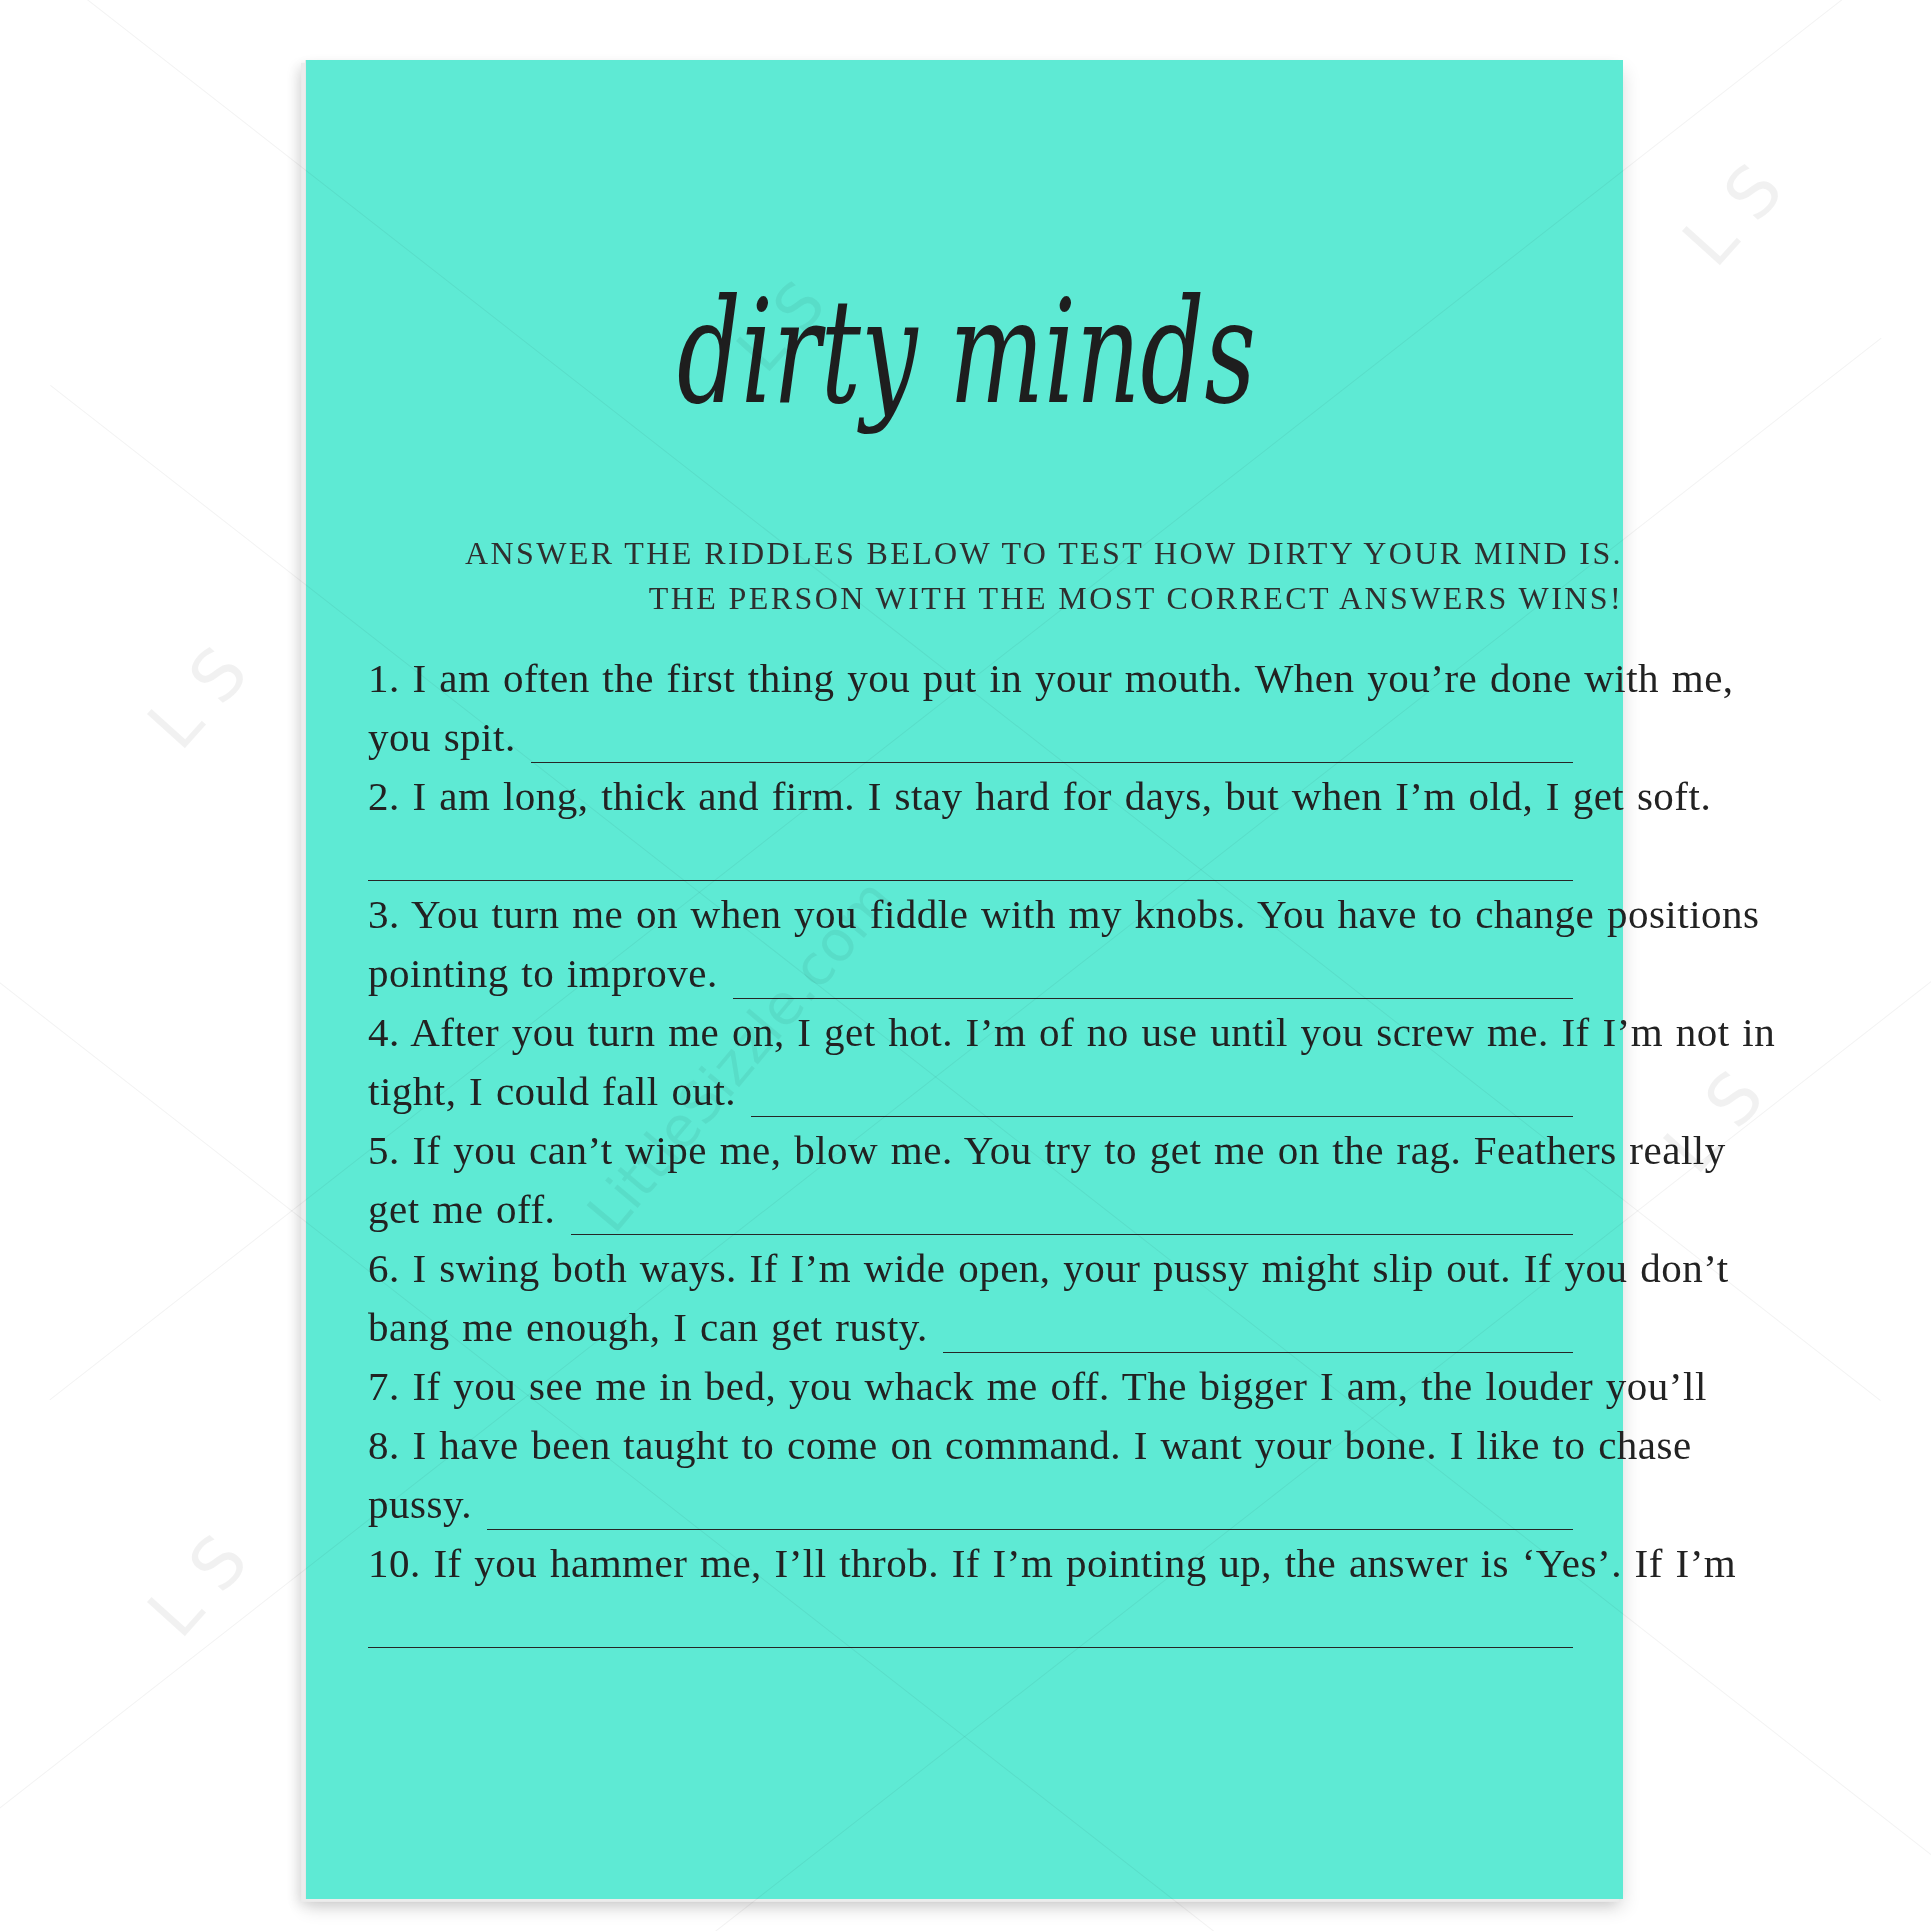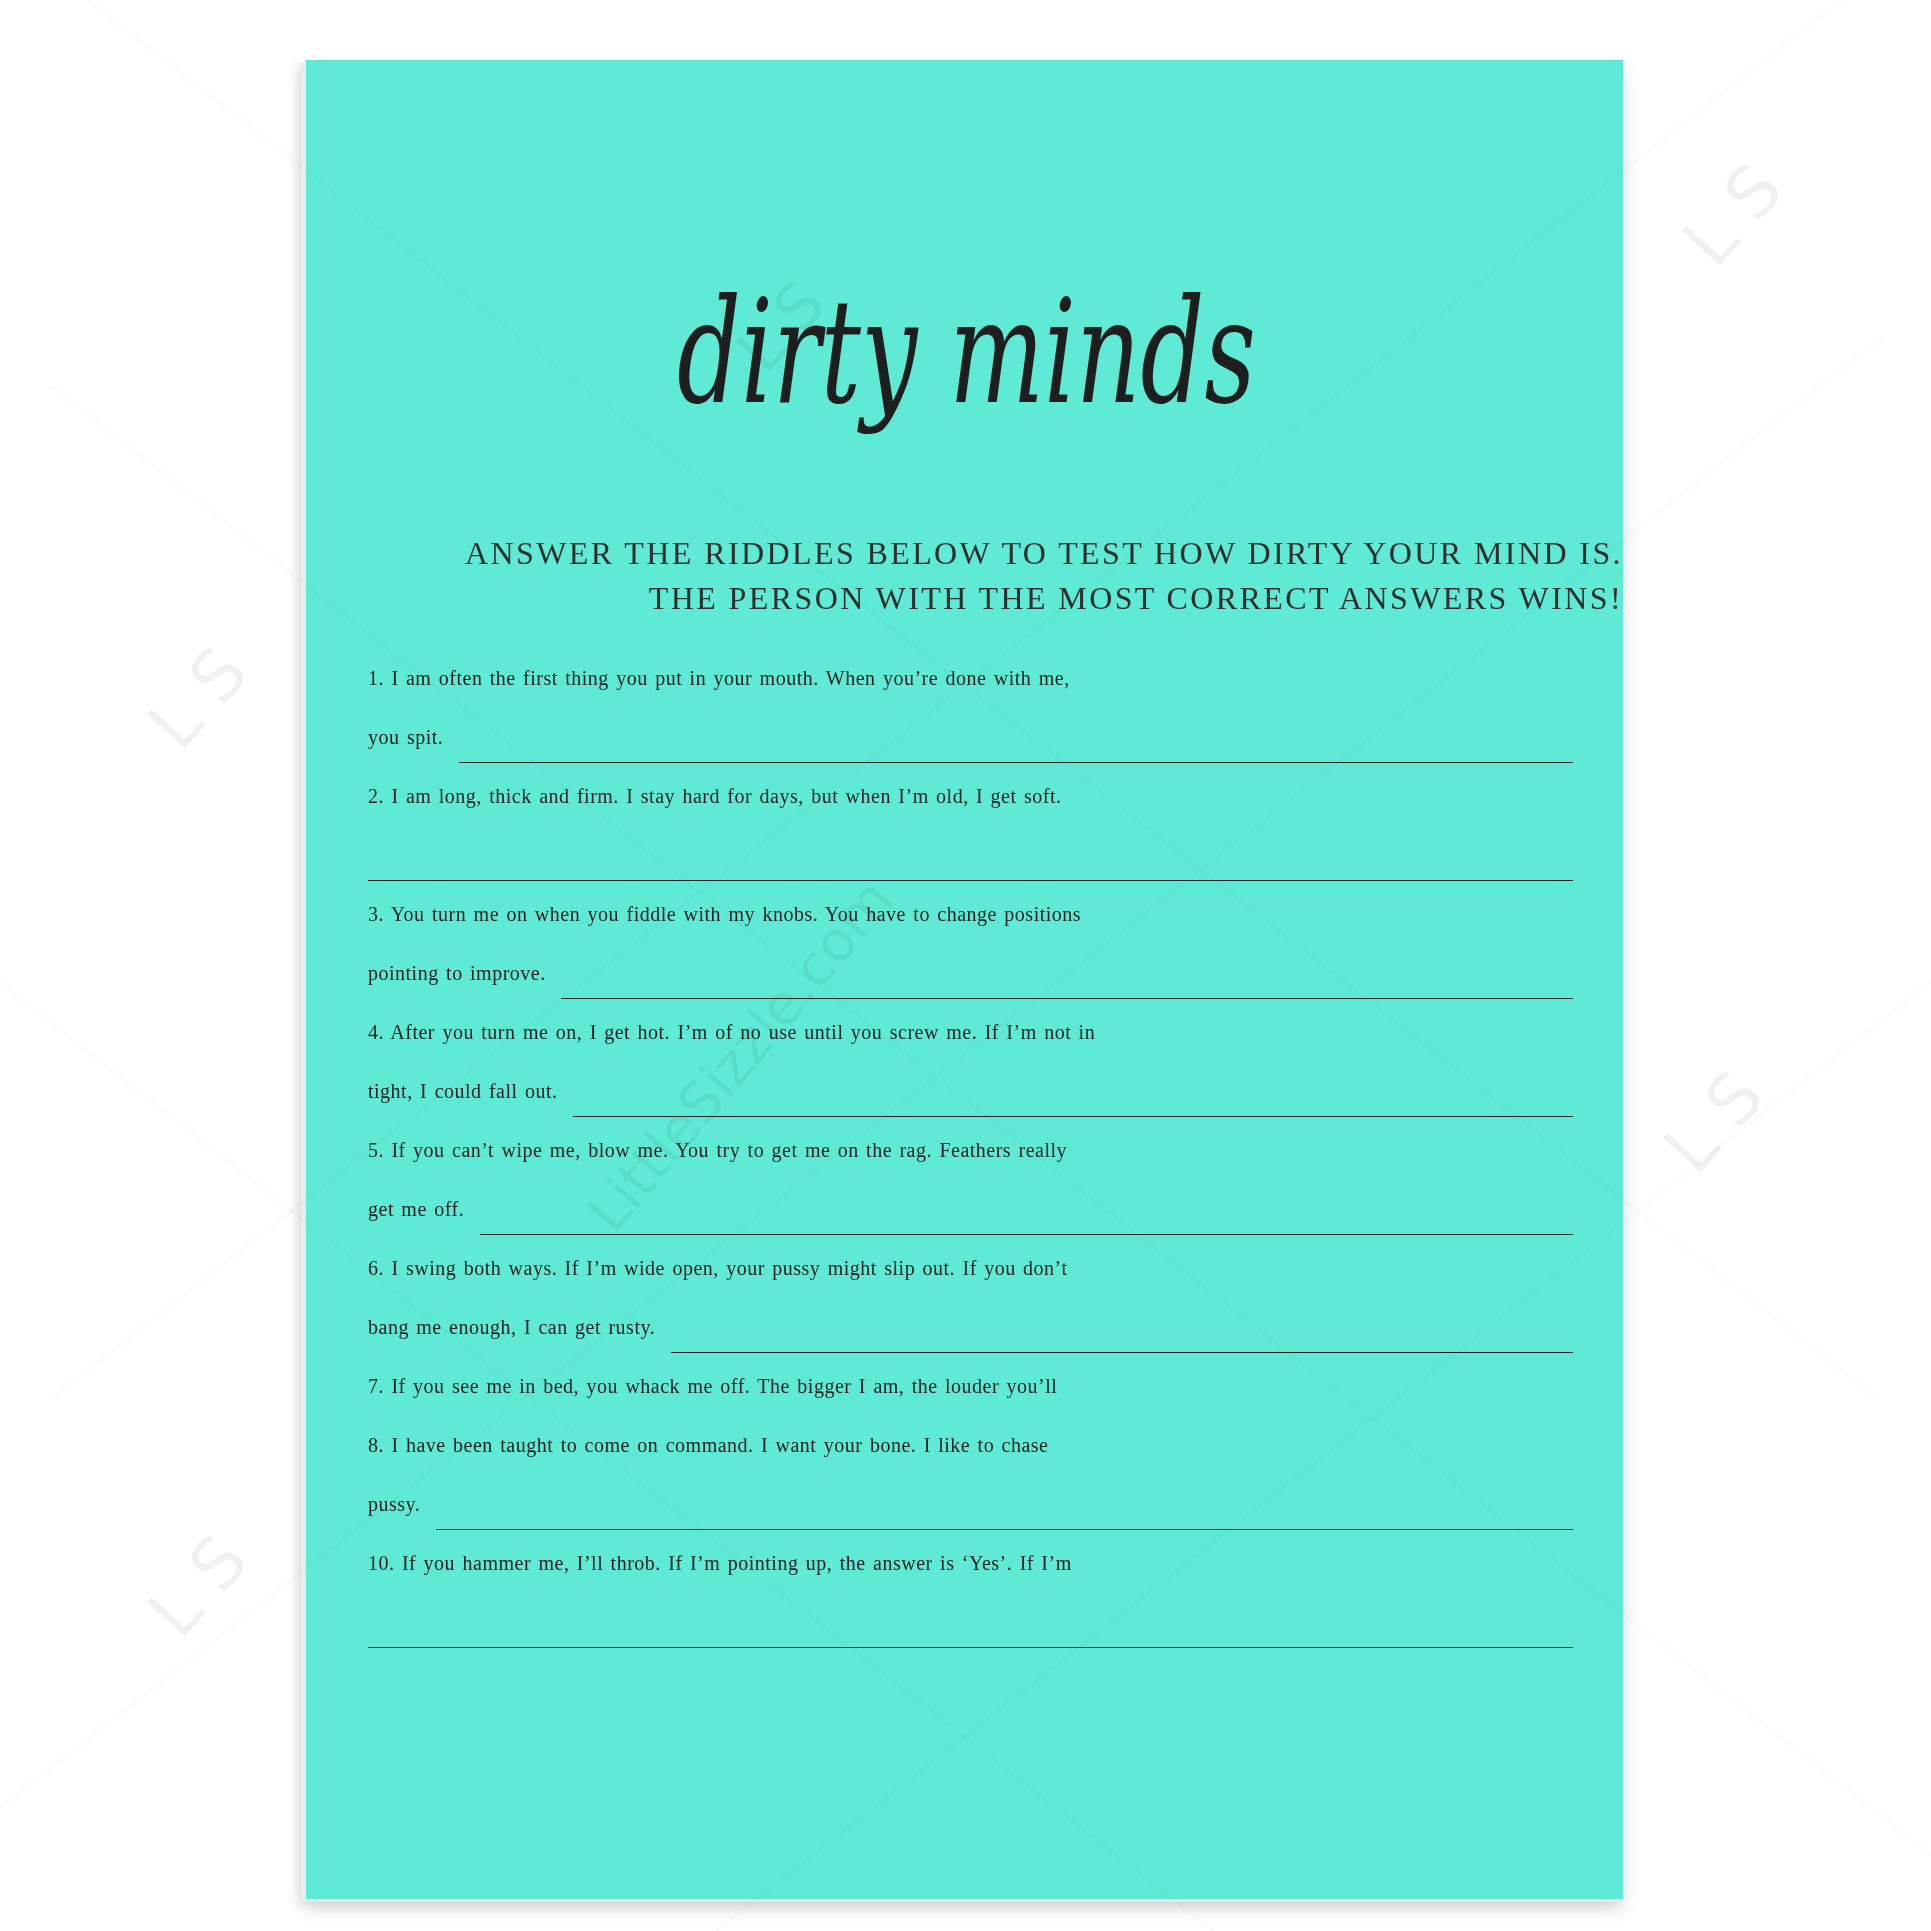--- a/index.html
+++ b/index.html
@@ -26,21 +26,21 @@
   
   .instructions{
     position:absolute;left:0;top:471px;width:1317px;
     text-align:right;color:#2f2f2f;
     font-size:32px;line-height:45px;letter-spacing:2.4px;
   }
   
   .riddles{
     position:absolute;left:62px;top:589px;width:1205px;
     color:#222222;
-    font-size:20px;letter-spacing:0.5px;word-spacing:1.9px;
+    font-size:41px;letter-spacing:0.5px;word-spacing:1.9px;
   }
   .row{
     display:flex;align-items:flex-start;
     height:59px;line-height:59px;
   }
   .row .txt{white-space:nowrap;}
   .row .ans{
     flex:1;height:54px;margin-left:15.4px;
     border-bottom:1.9px solid #262626;
   }

